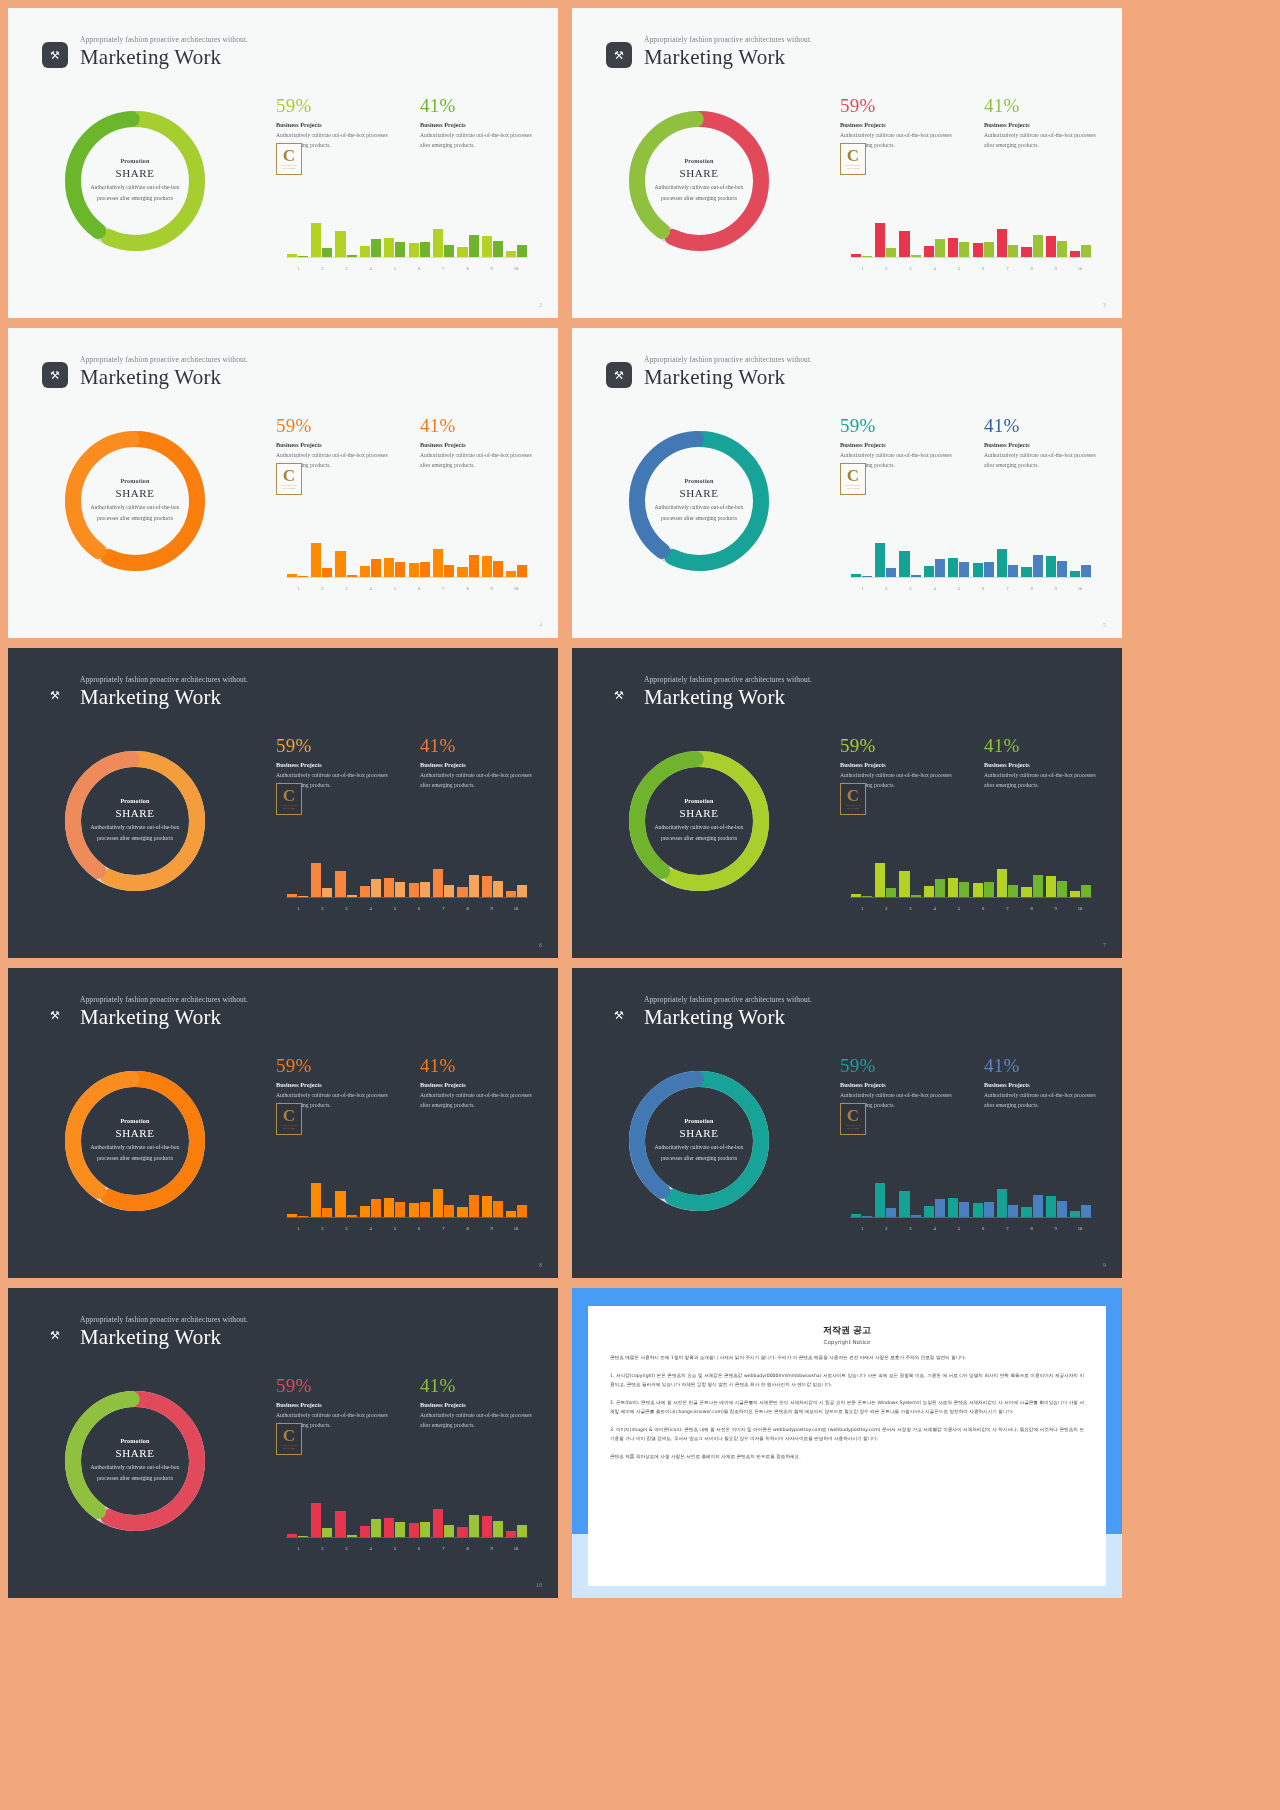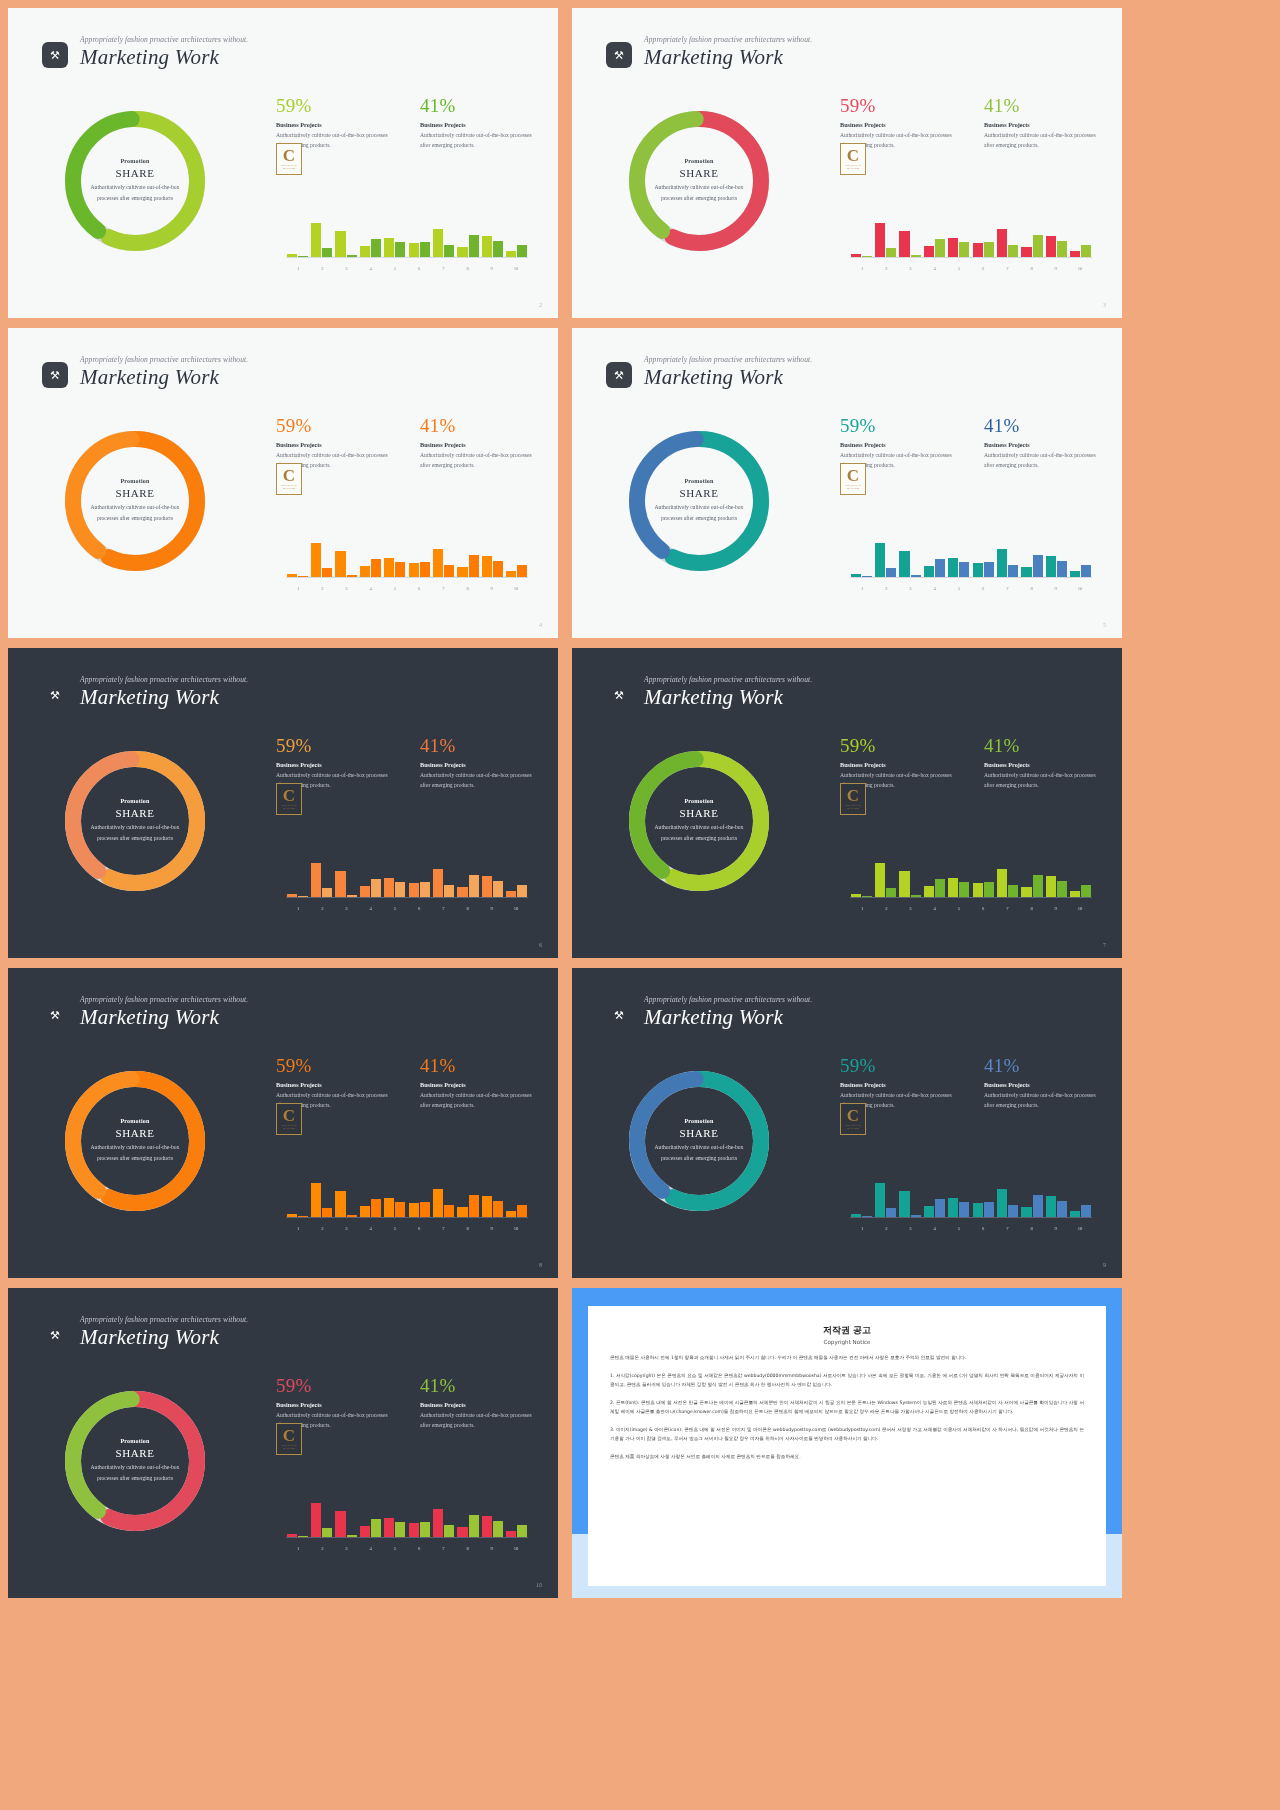--- a/index.html
+++ b/index.html
@@ -32,21 +32,21 @@
     display: flex; align-items: flex-start; gap: 12px;
   }
   .hdr-badge {
     width: 26px; height: 26px; border-radius: 6px;
     background: #3b4049;
     color: #fff; font-size: 11px;
     display: flex; align-items: center; justify-content: center;
     flex: 0 0 auto; margin-top: 6px;
   }
   .slide.dark .hdr-badge { background: transparent; }
-  .hdr-texts { display: flex; flex-direction: column; font-style: italic; }
+  .hdr-texts { display: flex; flex-direction: column; }
   .hdr-sub {
     font-size: 7.5px; letter-spacing: .1px; color: #7b8089;
     line-height: 1.1; white-space: nowrap;
   }
   .slide.dark .hdr-sub { color: #c6cad1; }
   .hdr-title {
     font-size: 21px; color: #2e3440; line-height: 1.25;
     letter-spacing: .2px; white-space: nowrap;
   }
   .slide.dark .hdr-title { color: #ffffff; }

